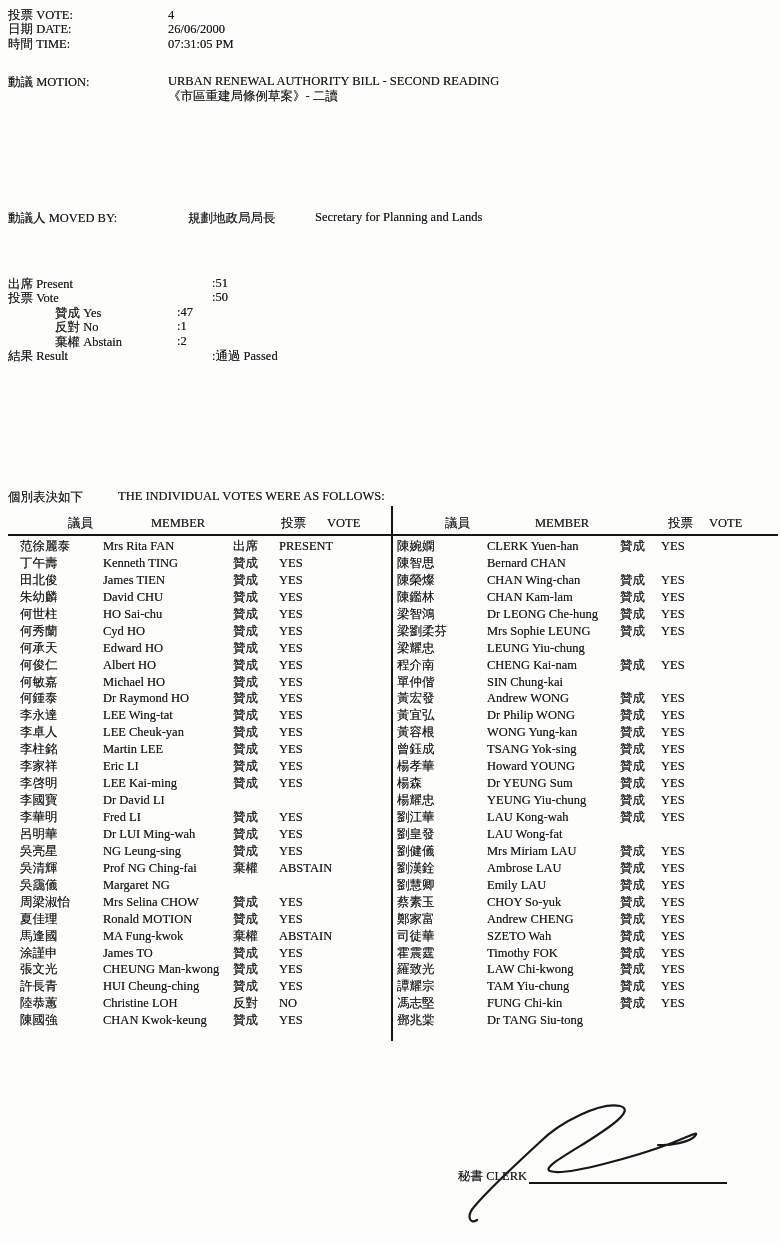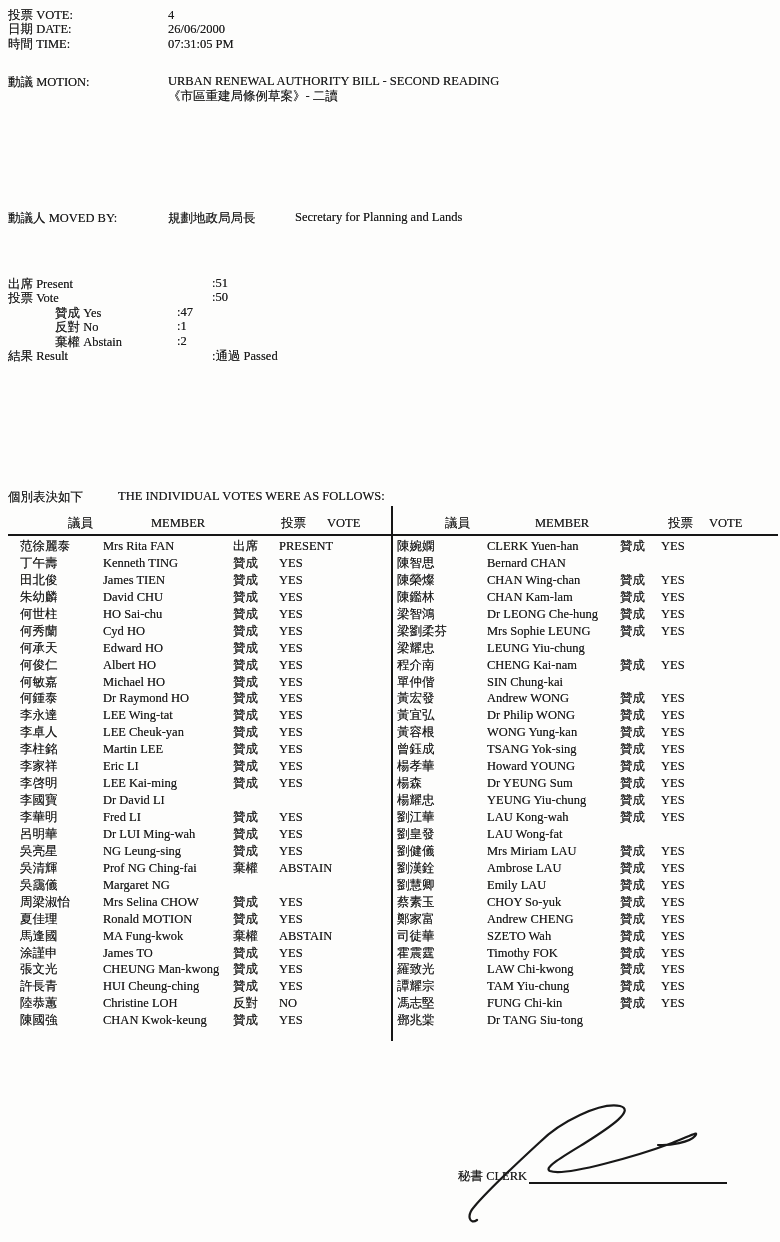--- a/index.html
+++ b/index.html
@@ -18,21 +18,21 @@
   .meta-block { position:absolute; top:8px; left:8px; line-height:14.4px; }
   .meta-row { display:flex; }
   .meta-row .lbl { width:160px; flex:0 0 160px; }
   
   .motion-block { position:absolute; top:74px; left:8px; display:flex; }
   .motion-block .lbl { width:160px; flex:0 0 160px; }
   .motion-lines { line-height:15px; }
   
   .movedby-block { position:absolute; top:210px; left:8px; display:flex; }
   .movedby-block .lbl { width:160px; flex:0 0 160px; }
-  .movedby-block .v-zh { width:127px; flex:0 0 127px; }
+  .movedby-block .v-zh { width:127px; flex:0 0 127px;margin-left:20px; }
   
   .summary-block { position:absolute; top:276px; left:8px; width:400px; }
   .sum-row { position:relative; height:14.4px; }
   .sum-row .lbl { position:absolute; left:0; white-space:nowrap; }
   .sum-row.indent .lbl { left:47px; }
   .sum-row .val-a { position:absolute; left:204px; white-space:nowrap; }
   .sum-row .val-b { position:absolute; left:169px; white-space:nowrap; }
   
   .indiv-heading { position:absolute; top:489px; left:8px; }
   .indiv-heading .en { position:absolute; left:110px; top:0; white-space:nowrap;text-align:center; }

